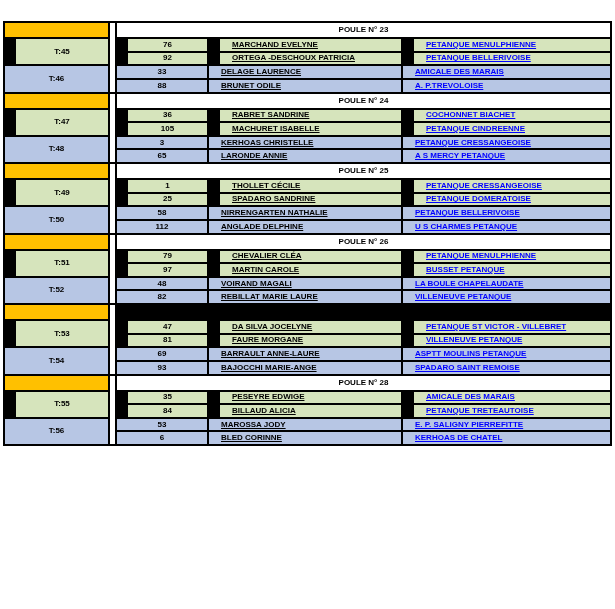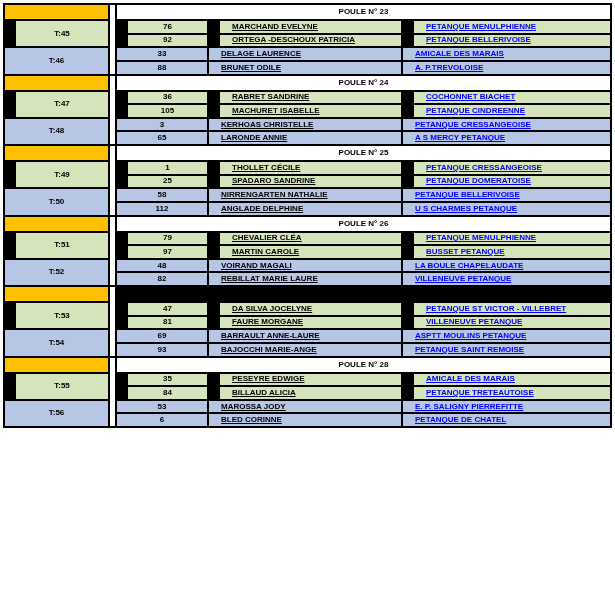--- a/index.html
+++ b/index.html
@@ -4,21 +4,21 @@
 <style>
   * { box-sizing: border-box; }
   html, body {
     margin: 0; padding: 0;
     width: 615px; height: 609px;
     background: #ffffff;
     font-family: "Liberation Sans", "DejaVu Sans", sans-serif;
   }
   .sheet {
     position: absolute;
-    top: 3px; left: 3px;
+    top: 21px; left: 3px;
     width: 609px; height: 425px;
     border: 2px solid var(--border, #000);
   }
   .poules {
     display: flex;
     flex-direction: column;
     gap: 2px;
     background: var(--border, #000);
     width: 100%; height: 100%;
   }
@@ -154,37 +154,37 @@
       <div class="cell left c-club r1 g">PETANQUE ST VICTOR - VILLEBRET</div>
       <div class="cell center c-num r2 g">81</div>
       <div class="cell left c-name r2 g">FAURE MORGANE</div>
       <div class="cell left c-club r2 g">VILLENEUVE PETANQUE</div>
       <div class="cell center time-b b">T:54</div>
       <div class="cell center c-num r3 b">69</div>
       <div class="cell left c-name r3 b">BARRAULT ANNE-LAURE</div>
       <div class="cell left c-club r3 b">ASPTT MOULINS PETANQUE</div>
       <div class="cell center c-num r4 b">93</div>
       <div class="cell left c-name r4 b">BAJOCCHI MARIE-ANGE</div>
-      <div class="cell left c-club r4 b">PETANQUE SAINT REMOISE</div>
+      <div class="cell left c-club r4 b">SPADARO SAINT REMOISE</div>
     </section>
 
     <section class="poule">
       <div class="cell corner"></div>
       <div class="gutter"></div>
       <div class="cell title">POULE N° 28</div>
       <div class="cell center time-a g">T:55</div>
       <div class="cell center c-num r1 g">35</div>
       <div class="cell left c-name r1 g">PESEYRE EDWIGE</div>
       <div class="cell left c-club r1 g">AMICALE DES MARAIS</div>
       <div class="cell center c-num r2 g">84</div>
       <div class="cell left c-name r2 g">BILLAUD ALICIA</div>
       <div class="cell left c-club r2 g">PETANQUE TRETEAUTOISE</div>
       <div class="cell center time-b b">T:56</div>
       <div class="cell center c-num r3 b">53</div>
       <div class="cell left c-name r3 b">MAROSSA JODY</div>
       <div class="cell left c-club r3 b">E. P. SALIGNY PIERREFITTE</div>
       <div class="cell center c-num r4 b">6</div>
       <div class="cell left c-name r4 b">BLED CORINNE</div>
-      <div class="cell left c-club r4 b">PETANQUE DE CHATEL</div>
+      <div class="cell left c-club r4 b">KERHOAS DE CHATEL</div>
     </section>
 
   </div>
 </div>
 
 </body></html>

